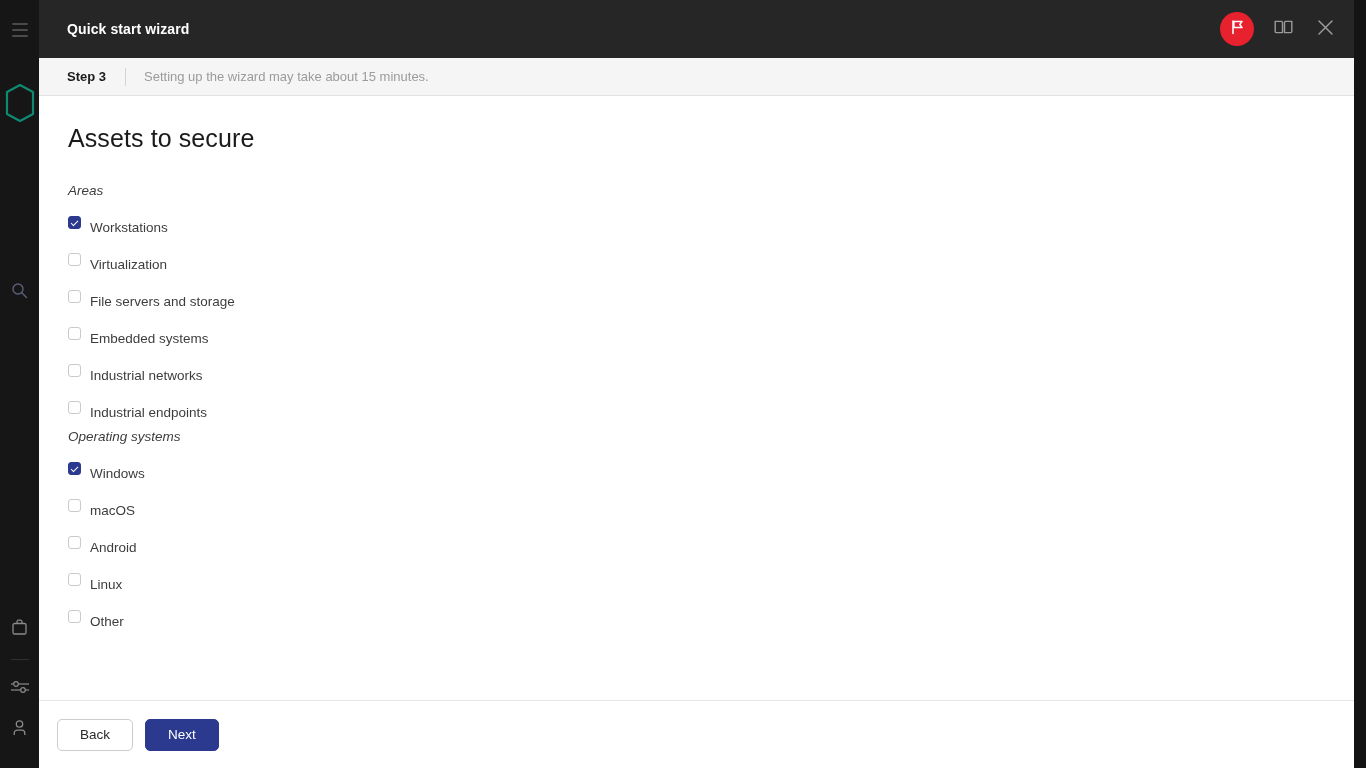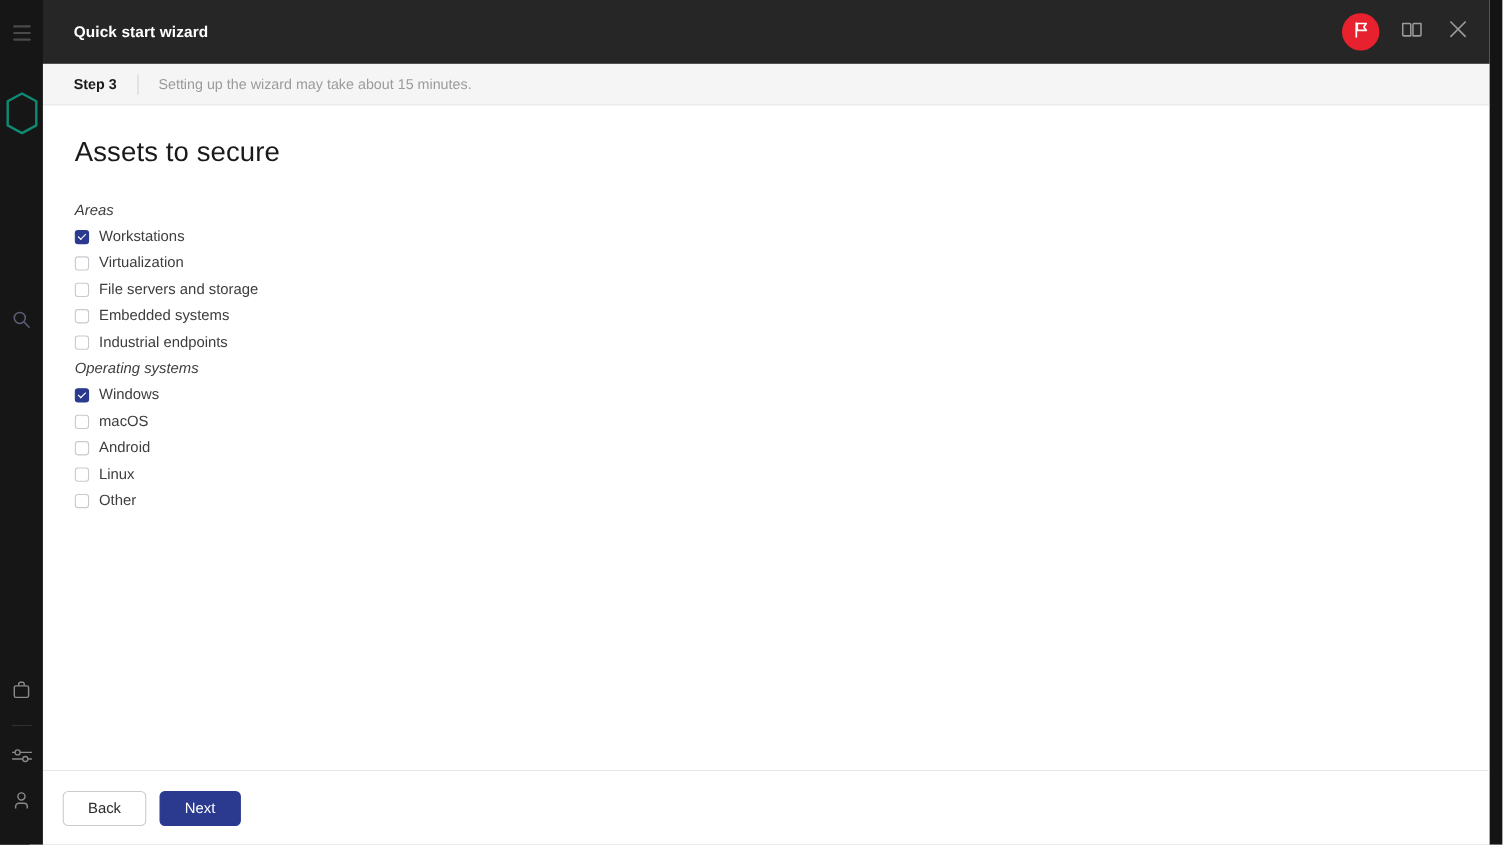--- a/index.html
+++ b/index.html
@@ -162,23 +162,23 @@
   }
   .group-label {
     font-size: 13.5px;
     color: #3d3d3d;
     line-height: 24px;
     height: 24px;
     font-style: italic;
   }
   .cb-row {
     display: flex;
-    align-items: center;
     height: 24px;
     cursor: pointer;
+    margin-top: 13px;
   }
   .cb {
     flex: 0 0 13px;
     width: 13px; height: 13px;
     border-radius: 3px;
     border: 1px solid #c9c9cf;
     background: #ffffff;
     margin-right: 9px;
     position: relative;
     display: flex;
@@ -343,20 +343,24 @@
           <div class="cb-row">
             <span class="cb"></span>
             <span class="cb-label">File servers and storage</span>
           </div>
           <div class="cb-row">
             <span class="cb"></span>
             <span class="cb-label">Embedded systems</span>
           </div>
           <div class="cb-row">
             <span class="cb"></span>
+            <span class="cb-label">Industrial networks</span>
+          </div>
+          <div class="cb-row">
+            <span class="cb"></span>
             <span class="cb-label">Industrial endpoints</span>
           </div>
           <div class="group-label">Operating systems</div>
           <div class="cb-row">
             <span class="cb checked"></span>
             <span class="cb-label">Windows</span>
           </div>
           <div class="cb-row">
             <span class="cb"></span>
             <span class="cb-label">macOS</span>

